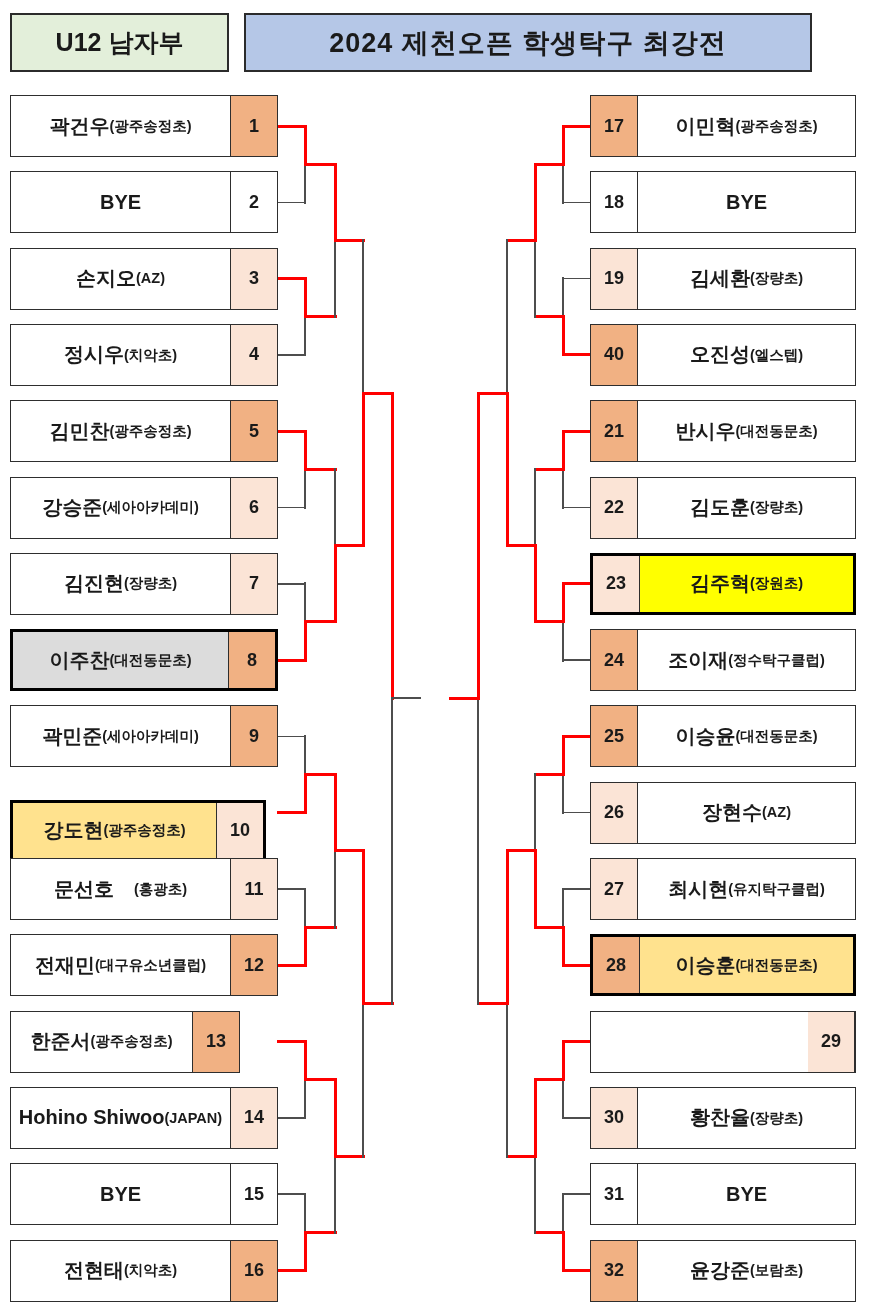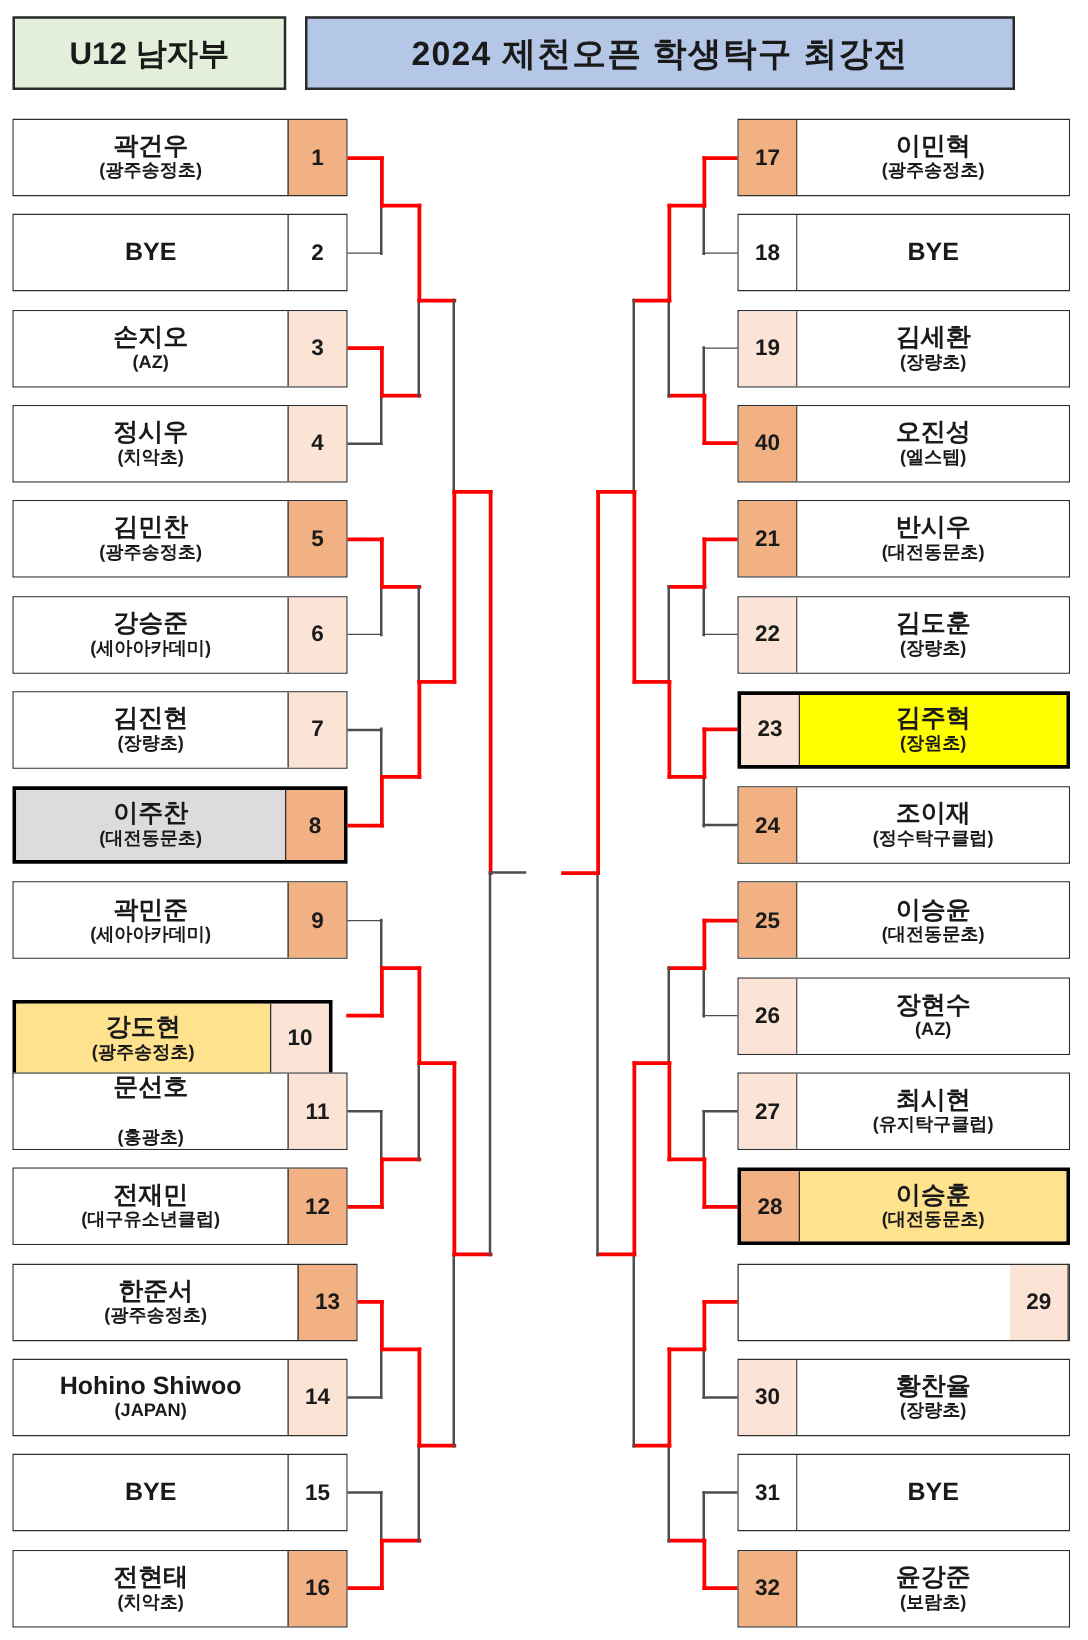--- a/index.html
+++ b/index.html
@@ -7,21 +7,21 @@
           font-family:"Liberation Sans","DejaVu Sans",sans-serif;font-weight:bold;color:#1a1a1a;}
   
   .hcell{position:absolute;top:13px;height:59px;border:2px solid #2b2b2b;box-sizing:border-box;
          display:flex;align-items:center;justify-content:center;z-index:3;}
   #hdr-division{left:10px;width:219px;font-size:25px;}
   #hdr-title{left:244px;width:568px;font-size:27px;letter-spacing:1px;}
   
   .pbox{position:absolute;height:62px;border:1.5px solid #2e2e2e;box-sizing:border-box;
         display:flex;background:#fff;z-index:2;}
   .pbox.hl{border:3px solid #000;}
-  .pname{flex:1;display:flex;flex-direction:column;align-items:center;justify-content:center;
+  .pname{flex:1;display:flex;flex-direction:row;align-items:center;justify-content:center;
          line-height:1.15;background:#fff;}
   .nm{font-size:20px;}
   .club{font-size:14.5px;}
   .club:empty{display:none;}
   .pnum{width:47px;display:flex;align-items:center;justify-content:center;font-size:18px;
         box-sizing:border-box;}
   .pbox.lside .pnum{border-left:1px solid #2e2e2e;}
   .pbox.rside{flex-direction:row-reverse;}
   .pbox.rside .pnum{border-right:1px solid #2e2e2e;}
   
@@ -237,21 +237,21 @@
       </div>
       <div class="pnum" style="background: rgb(251, 228, 214);">11</div>
     </div>
   <div class="pbox lside" style="top: 934.3px; left: 10px; width: 268px;">
       <div class="pname" style="background: rgb(255, 255, 255);">
         <div class="nm">전재민</div>
         <div class="club">(대구유소년클럽)</div>
       </div>
       <div class="pnum" style="background: rgb(241, 177, 131);">12</div>
     </div>
-  <div class="pbox lside" style="top: 1010.6px; left: 10px; width: 276px;">
+  <div class="pbox lside" style="top: 1010.6px; left: 10px; width: 230px;">
       <div class="pname" style="background: rgb(255, 255, 255);">
         <div class="nm">한준서</div>
         <div class="club">(광주송정초)</div>
       </div>
       <div class="pnum" style="background: rgb(241, 177, 131);">13</div>
     </div>
   <div class="pbox lside" style="top: 1086.9px; left: 10px; width: 268px;">
       <div class="pname" style="background: rgb(255, 255, 255);">
         <div class="nm">Hohino Shiwoo</div>
         <div class="club">(JAPAN)</div>

